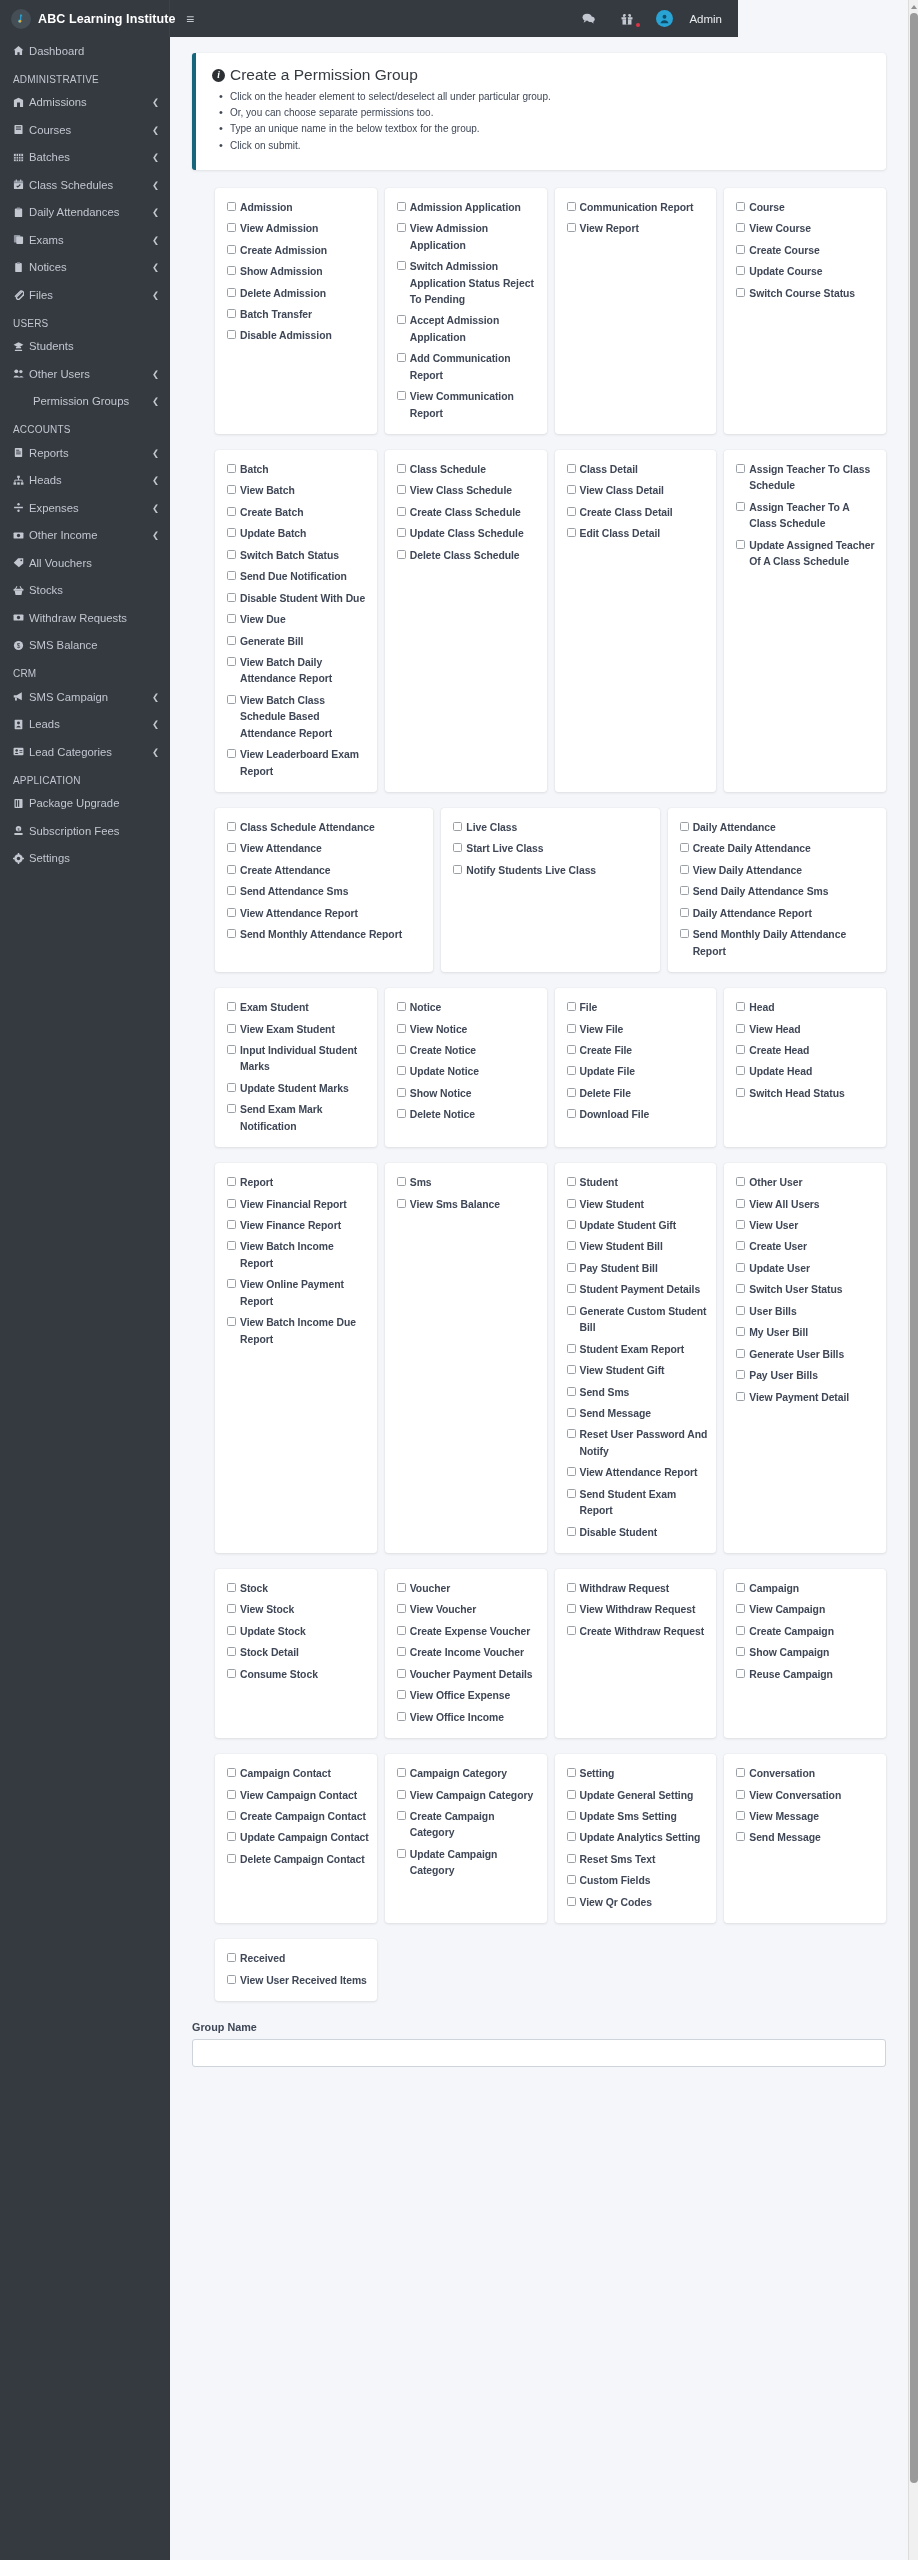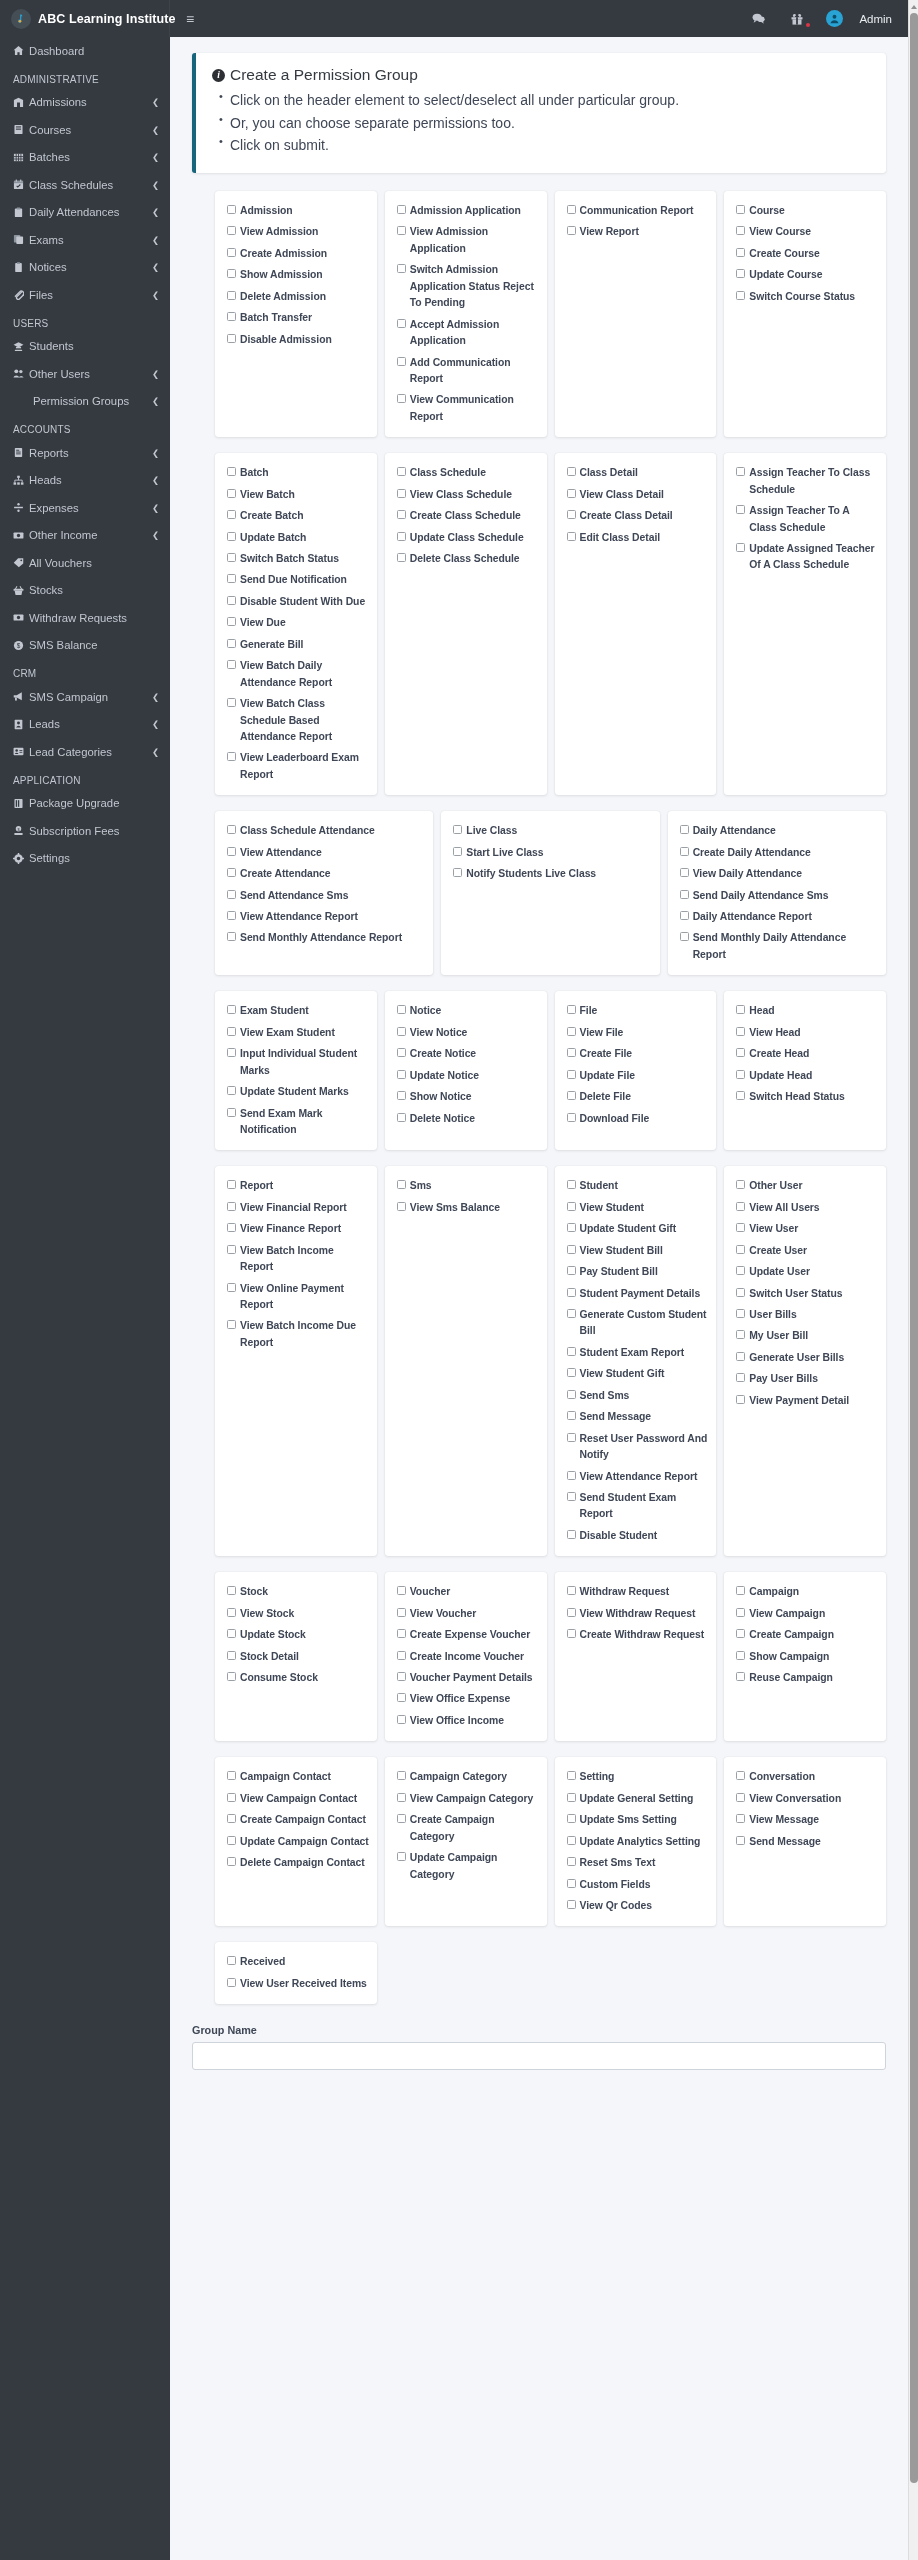--- a/index.html
+++ b/index.html
@@ -8,21 +8,21 @@
     height: 2560px;
     background: #f4f6f9;
     font-family: "Liberation Sans", sans-serif;
     overflow: hidden;
   }
   body { position: relative; }
 
   
   #topbar {
     position: absolute; top: 0; left: 0;
-    width: 908px; height: 37px;
+    width: 738px; height: 37px;
     background: #343a40;
     display: flex; align-items: center;
     z-index: 20;
   }
   #brand {
     width: 170px; height: 37px;
     background: #343a40;
     display: flex; align-items: center;
     padding-left: 11px;
     border-right: 1px solid #3c4248;
@@ -123,21 +123,21 @@
   }
   .info-badge {
     width: 13px; height: 13px; border-radius: 50%;
     background: #2c2f33; color: #fff;
     font-size: 9.5px; font-weight: bold; font-style: italic;
     display: inline-flex; align-items: center; justify-content: center;
     font-family: "Liberation Serif", serif;
   }
   #alert-list { list-style: none; padding-left: 18px; }
   #alert-list li {
-    position: relative; font-size: 14px; color: #3f4756;
+    position: relative; font-size: 10px; color: #3f4756;
     line-height: 1.62;
   }
   #alert-list li:before {
     content: "•"; position: absolute; left: -11px; top: -1px;
     color: #3f4756; font-size: 11px;
   }
 
   
   .perm-row {
     display: flex; gap: 8px;
@@ -541,20 +541,21 @@
   <div id="content">
 
     <section id="alert-box">
       <h1 id="alert-title">
         <span class="info-badge">i</span>
         <span>Create a Permission Group</span>
       </h1>
       <ul id="alert-list">
           <li>Click on the header element to select/deselect all under particular group.</li>
           <li>Or, you can choose separate permissions too.</li>
+          <li>Type an unique name in the below textbox for the group.</li>
           <li>Click on submit.</li>
         </ul>
     </section>
 
     <div id="perm-rows">
         <div class="perm-row">
           <div class="perm-col">
             <label class="chk"><span class="box"></span><span>Admission</span></label>
             <label class="chk"><span class="box"></span><span>View Admission</span></label>
             <label class="chk"><span class="box"></span><span>Create Admission</span></label>

